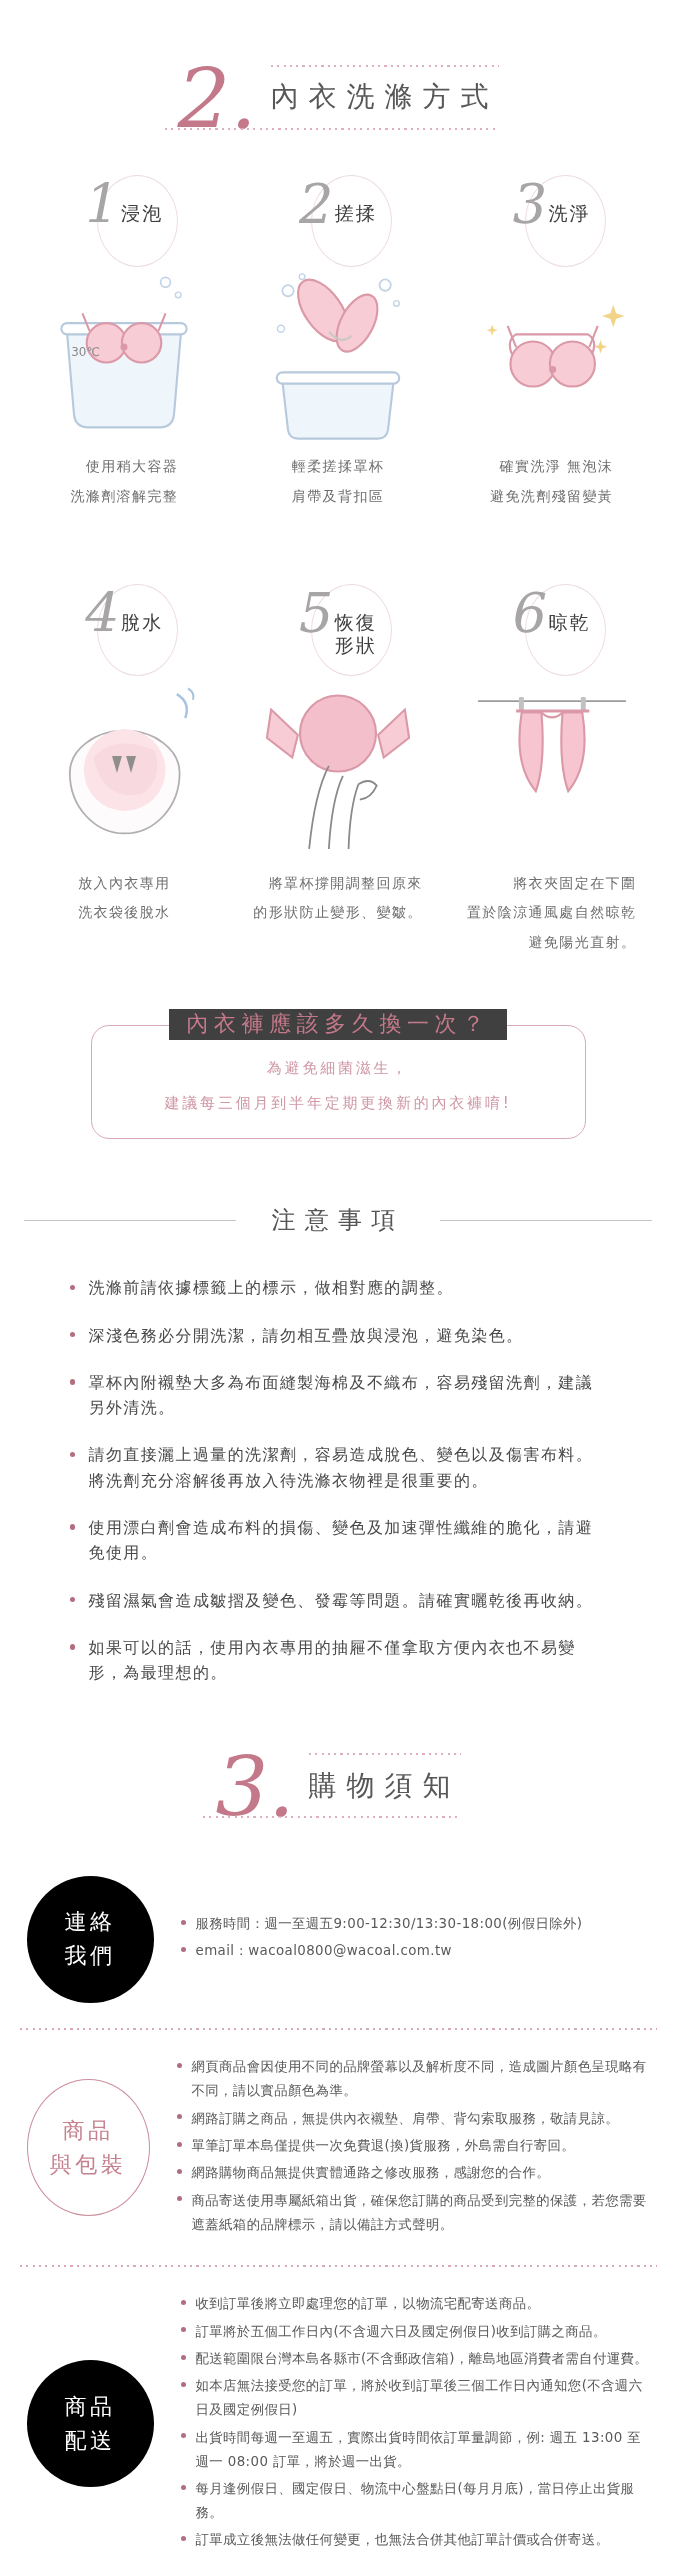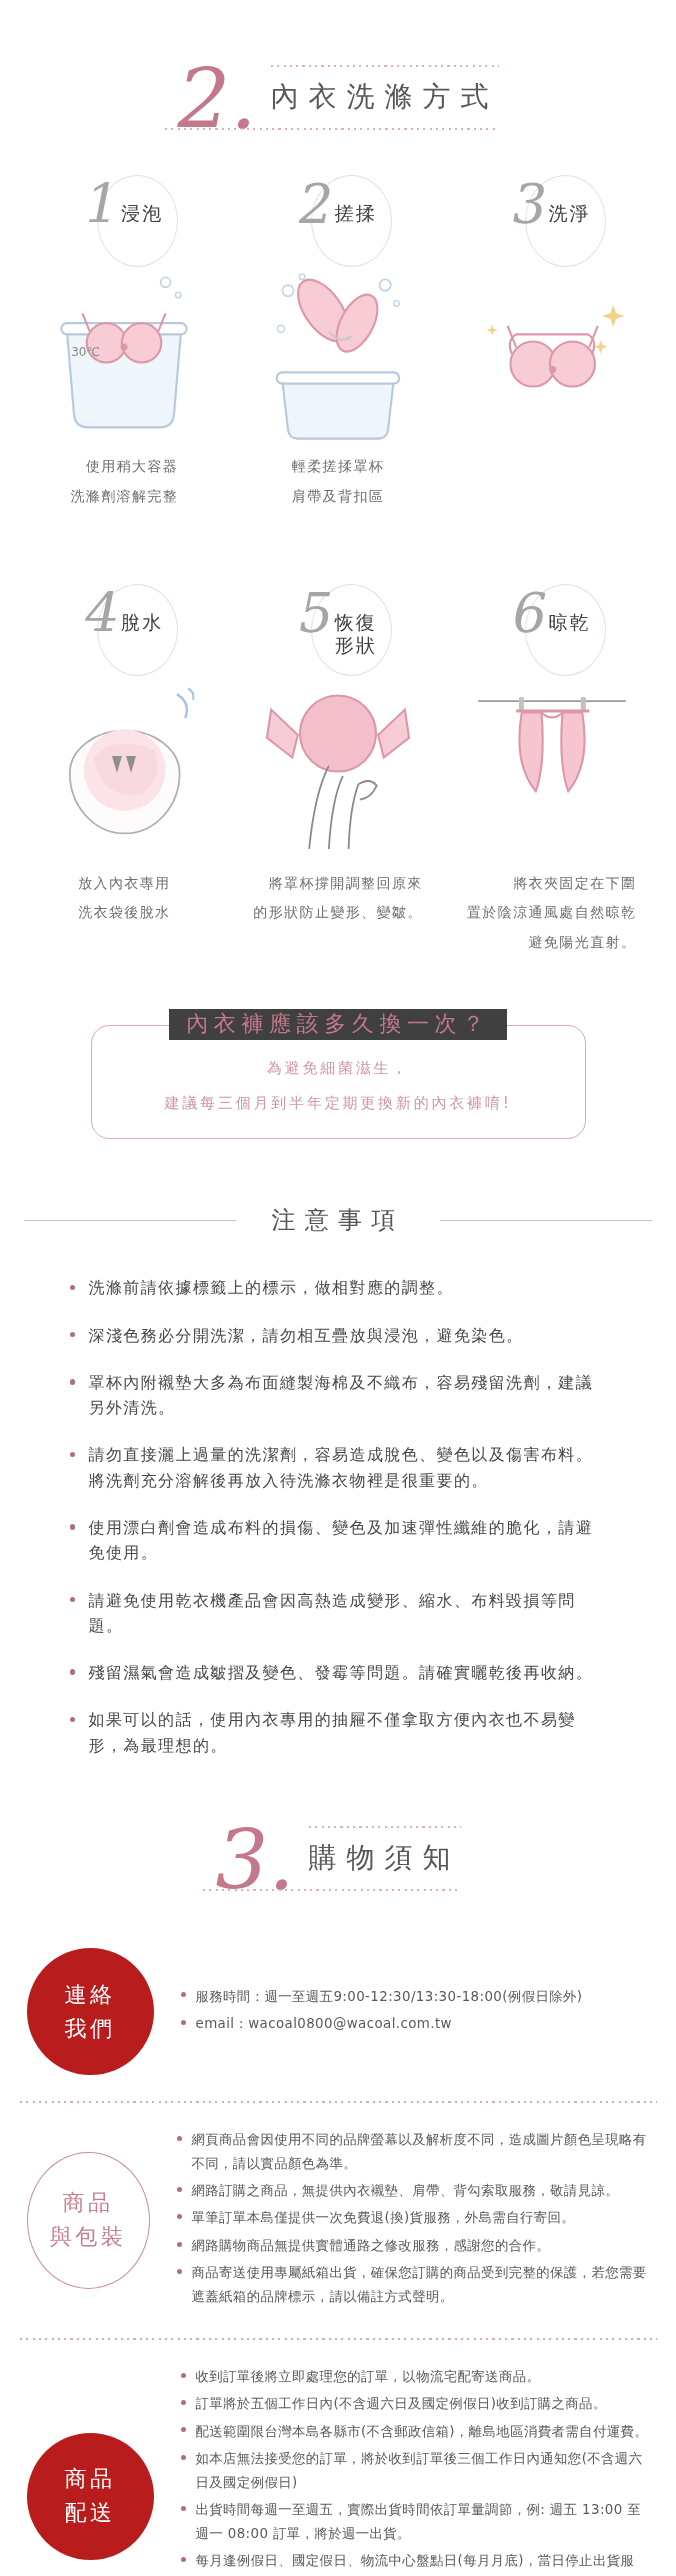--- a/index.html
+++ b/index.html
@@ -48,21 +48,21 @@
   .note-item{position:relative;padding-left:22.5px;font-size:16px;color:#4a4848;
              letter-spacing:1.4px;line-height:1.58;margin-bottom:22px;}
   .note-item::before{content:"";position:absolute;left:3.5px;top:9.2px;width:5.6px;height:5.6px;
                      border-radius:50%;background:#b06e7e;}
 
   
   .blocks{margin-top:34px;}
   .info-block{display:flex;align-items:center;gap:25px;width:623px;margin:0 auto;padding:21px 0;}
   .badge{flex:0 0 127px;height:127px;border-radius:50%;display:flex;flex-direction:column;
          align-items:center;justify-content:center;font-size:22px;letter-spacing:3.5px;line-height:1.55;}
-  .badge.solid{background:#b91c1c;color:#fff;}
+  .badge.solid{background:#000000;color:#fff;}
   .badge.outline{flex-basis:121px;height:135px;border:0.7px solid #cc8d9b;color:#c5818f;background:#fff;}
   .info-list{flex:1;list-style:none;margin:0;padding:0;}
   .info-item{position:relative;padding-left:17px;font-size:13.4px;color:#5a5858;
              letter-spacing:0.4px;line-height:1.78;margin-bottom:3.5px;}
   .info-item::before{content:"";position:absolute;left:2.1px;top:7.7px;width:5px;height:5px;
                      border-radius:50%;background:#b06e7e;}
   .separator{width:637px;margin:4.2px auto;height:2.1px;
              background-image:repeating-linear-gradient(to right,#d9a9b4 0 2.1px,transparent 2.1px 6.3px);}
 </style>
 </head>
@@ -148,20 +148,25 @@
       <svg class="illus" width="154" height="176" viewBox="0 0 218 250">
         <path d="M196,58 l4,12 12,4 -12,4 -4,12 -4,-12 -12,-4 12,-4 Z" fill="#f2d489"></path>
         <path d="M178,108 l2.5,7 7,2.5 -7,2.5 -2.5,7 -2.5,-7 -7,-2.5 7,-2.5 Z" fill="#f2d489"></path>
         <path d="M24,86 l2,6 6,2 -6,2 -2,6 -2,-6 -6,-2 6,-2 Z" fill="#f2d489"></path>
         <path d="M52,128 Q44,108 58,100 L160,100 Q174,108 166,128" fill="none" stroke="#db99a8" stroke-width="3"></path>
         <circle cx="82" cy="142" r="32" fill="#f7ccd4" stroke="#db99a8" stroke-width="3"></circle>
         <circle cx="138" cy="142" r="32" fill="#f7ccd4" stroke="#db99a8" stroke-width="3"></circle>
         <path d="M58,118 L46,88 M162,118 L174,88" stroke="#db99a8" stroke-width="3" fill="none"></path>
         <circle cx="110" cy="150" r="5" fill="#db99a8"></circle>
       </svg>
+      <div class="step-caption">
+        <span>確實洗淨 無泡沫</span>
+        <span>避免洗劑殘留變黃</span>
+        <span></span>
+      </div>
     </div>
 
     <div class="step">
       <div class="step-head">
         <span class="step-ellipse"></span>
         <span class="step-num">4</span>
         <span class="step-label">
           <span>脫水</span>
           <span></span>
         </span>
@@ -241,21 +246,20 @@
     <div class="hline"></div>
     <div class="notes-title">注意事項</div>
     <div class="hline"></div>
   </div>
   <ul class="notes-list">
     <li class="note-item">洗滌前請依據標籤上的標示，做相對應的調整。</li>
     <li class="note-item">深淺色務必分開洗潔，請勿相互疊放與浸泡，避免染色。</li>
     <li class="note-item">罩杯內附襯墊大多為布面縫製海棉及不織布，容易殘留洗劑，建議另外清洗。</li>
     <li class="note-item">請勿直接灑上過量的洗潔劑，容易造成脫色、變色以及傷害布料。將洗劑充分溶解後再放入待洗滌衣物裡是很重要的。</li>
     <li class="note-item">使用漂白劑會造成布料的損傷、變色及加速彈性纖維的脆化，請避免使用。</li>
-    <li class="note-item">請避免使用乾衣機產品會因高熱造成變形、縮水、布料毀損等問題。</li>
     <li class="note-item">殘留濕氣會造成皺摺及變色、發霉等問題。請確實曬乾後再收納。</li>
     <li class="note-item">如果可以的話，使用內衣專用的抽屜不僅拿取方便內衣也不易變形，為最理想的。</li>
   </ul>
 
   <div class="sec-header third">
     <div class="big-num">3.</div>
     <div class="titlewrap">
       <div class="dotline"></div>
       <div class="sec-title">購物須知</div>
       <div class="dotline wide"></div>

